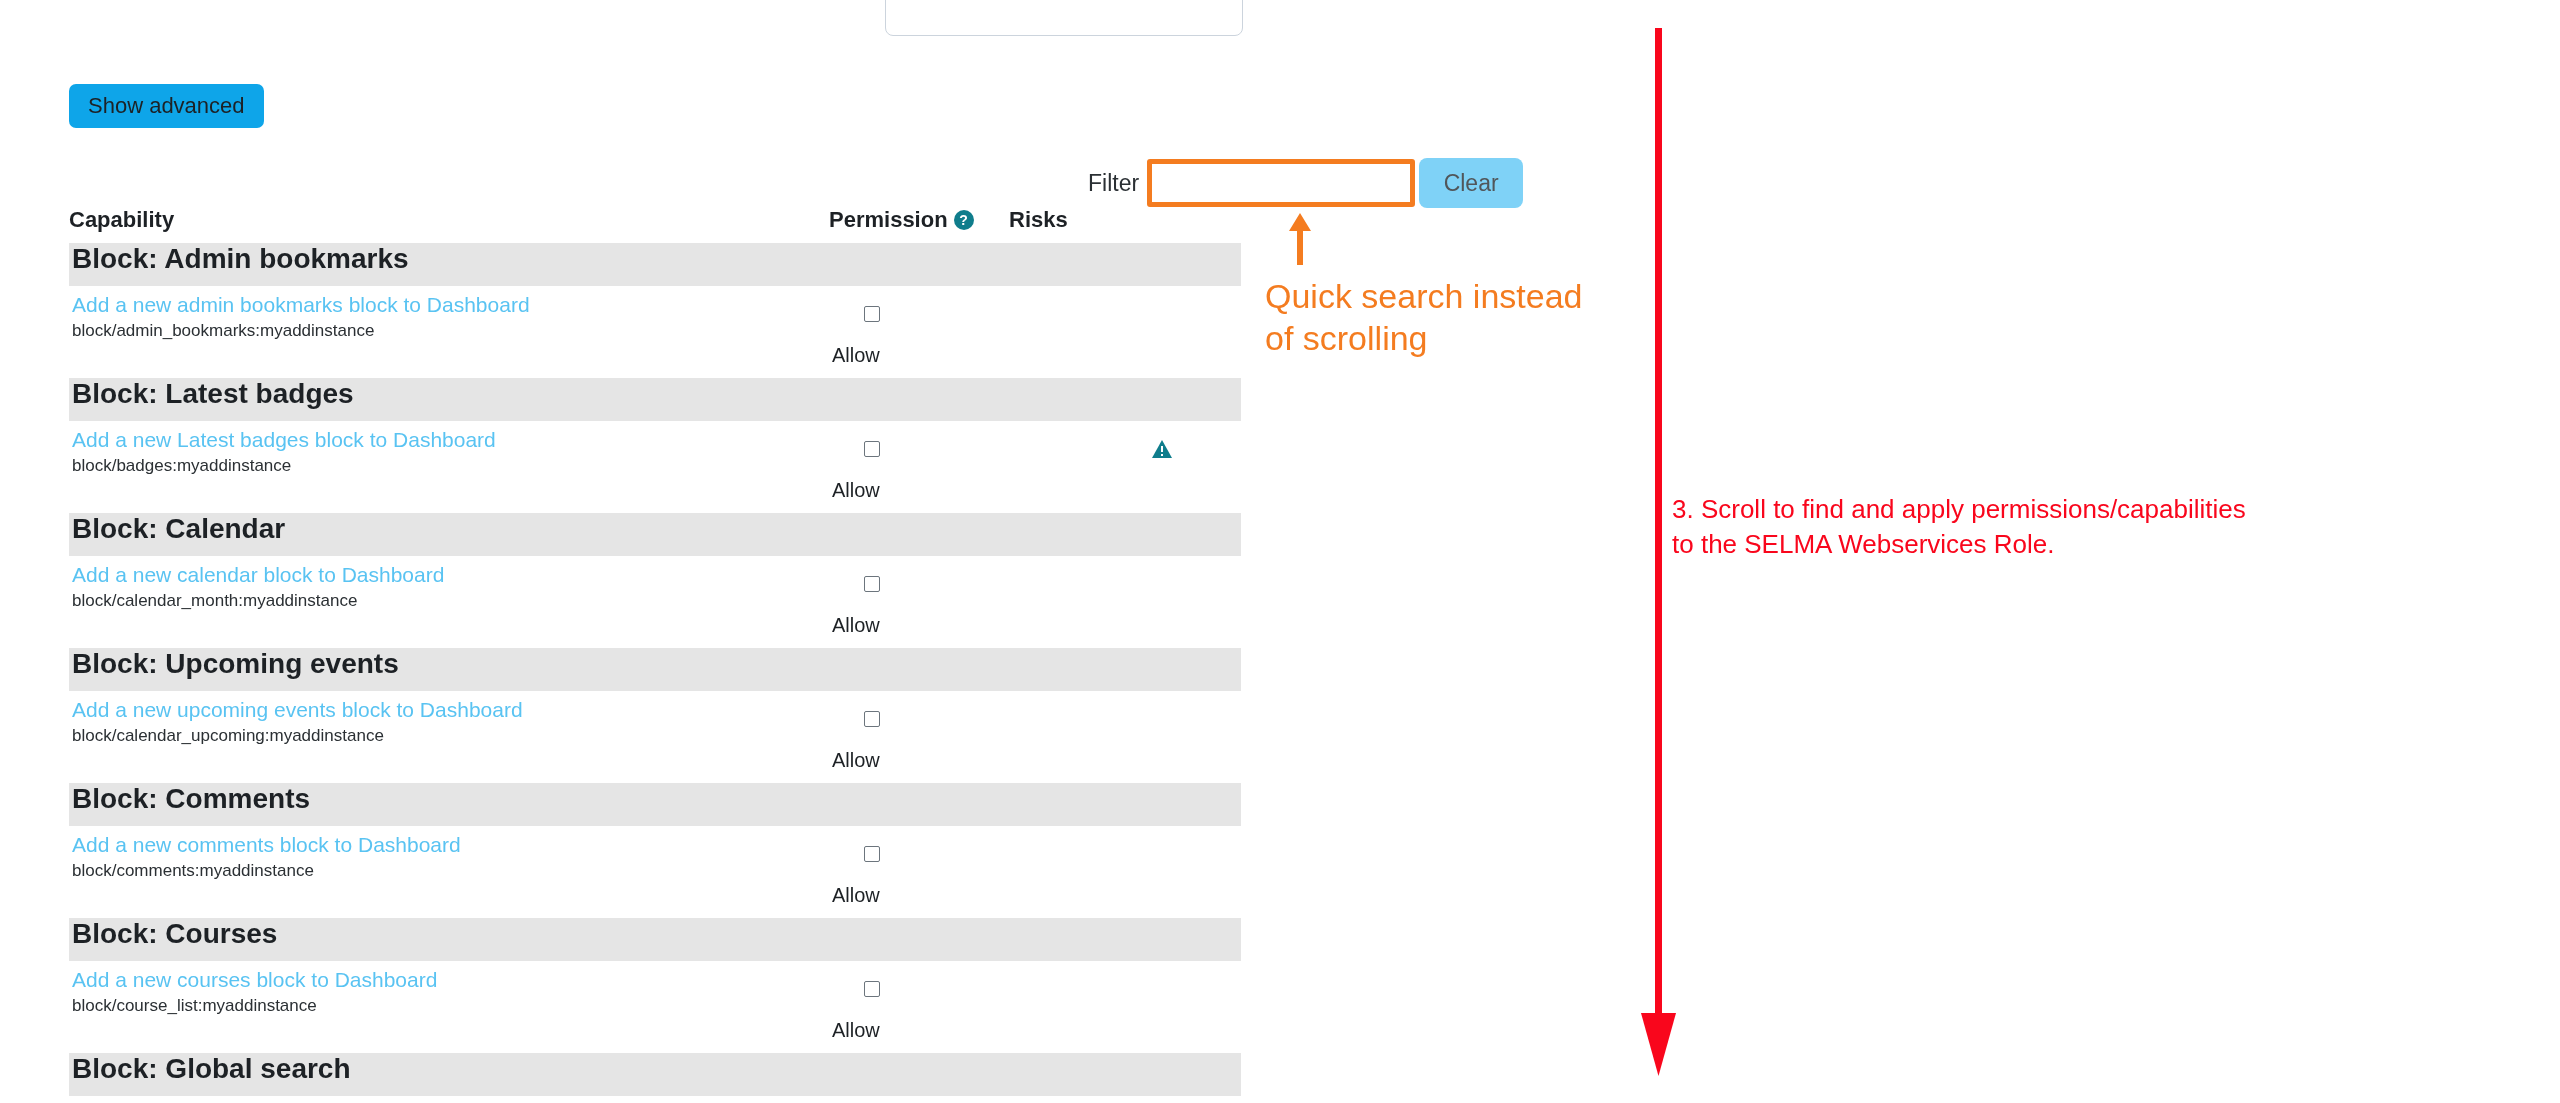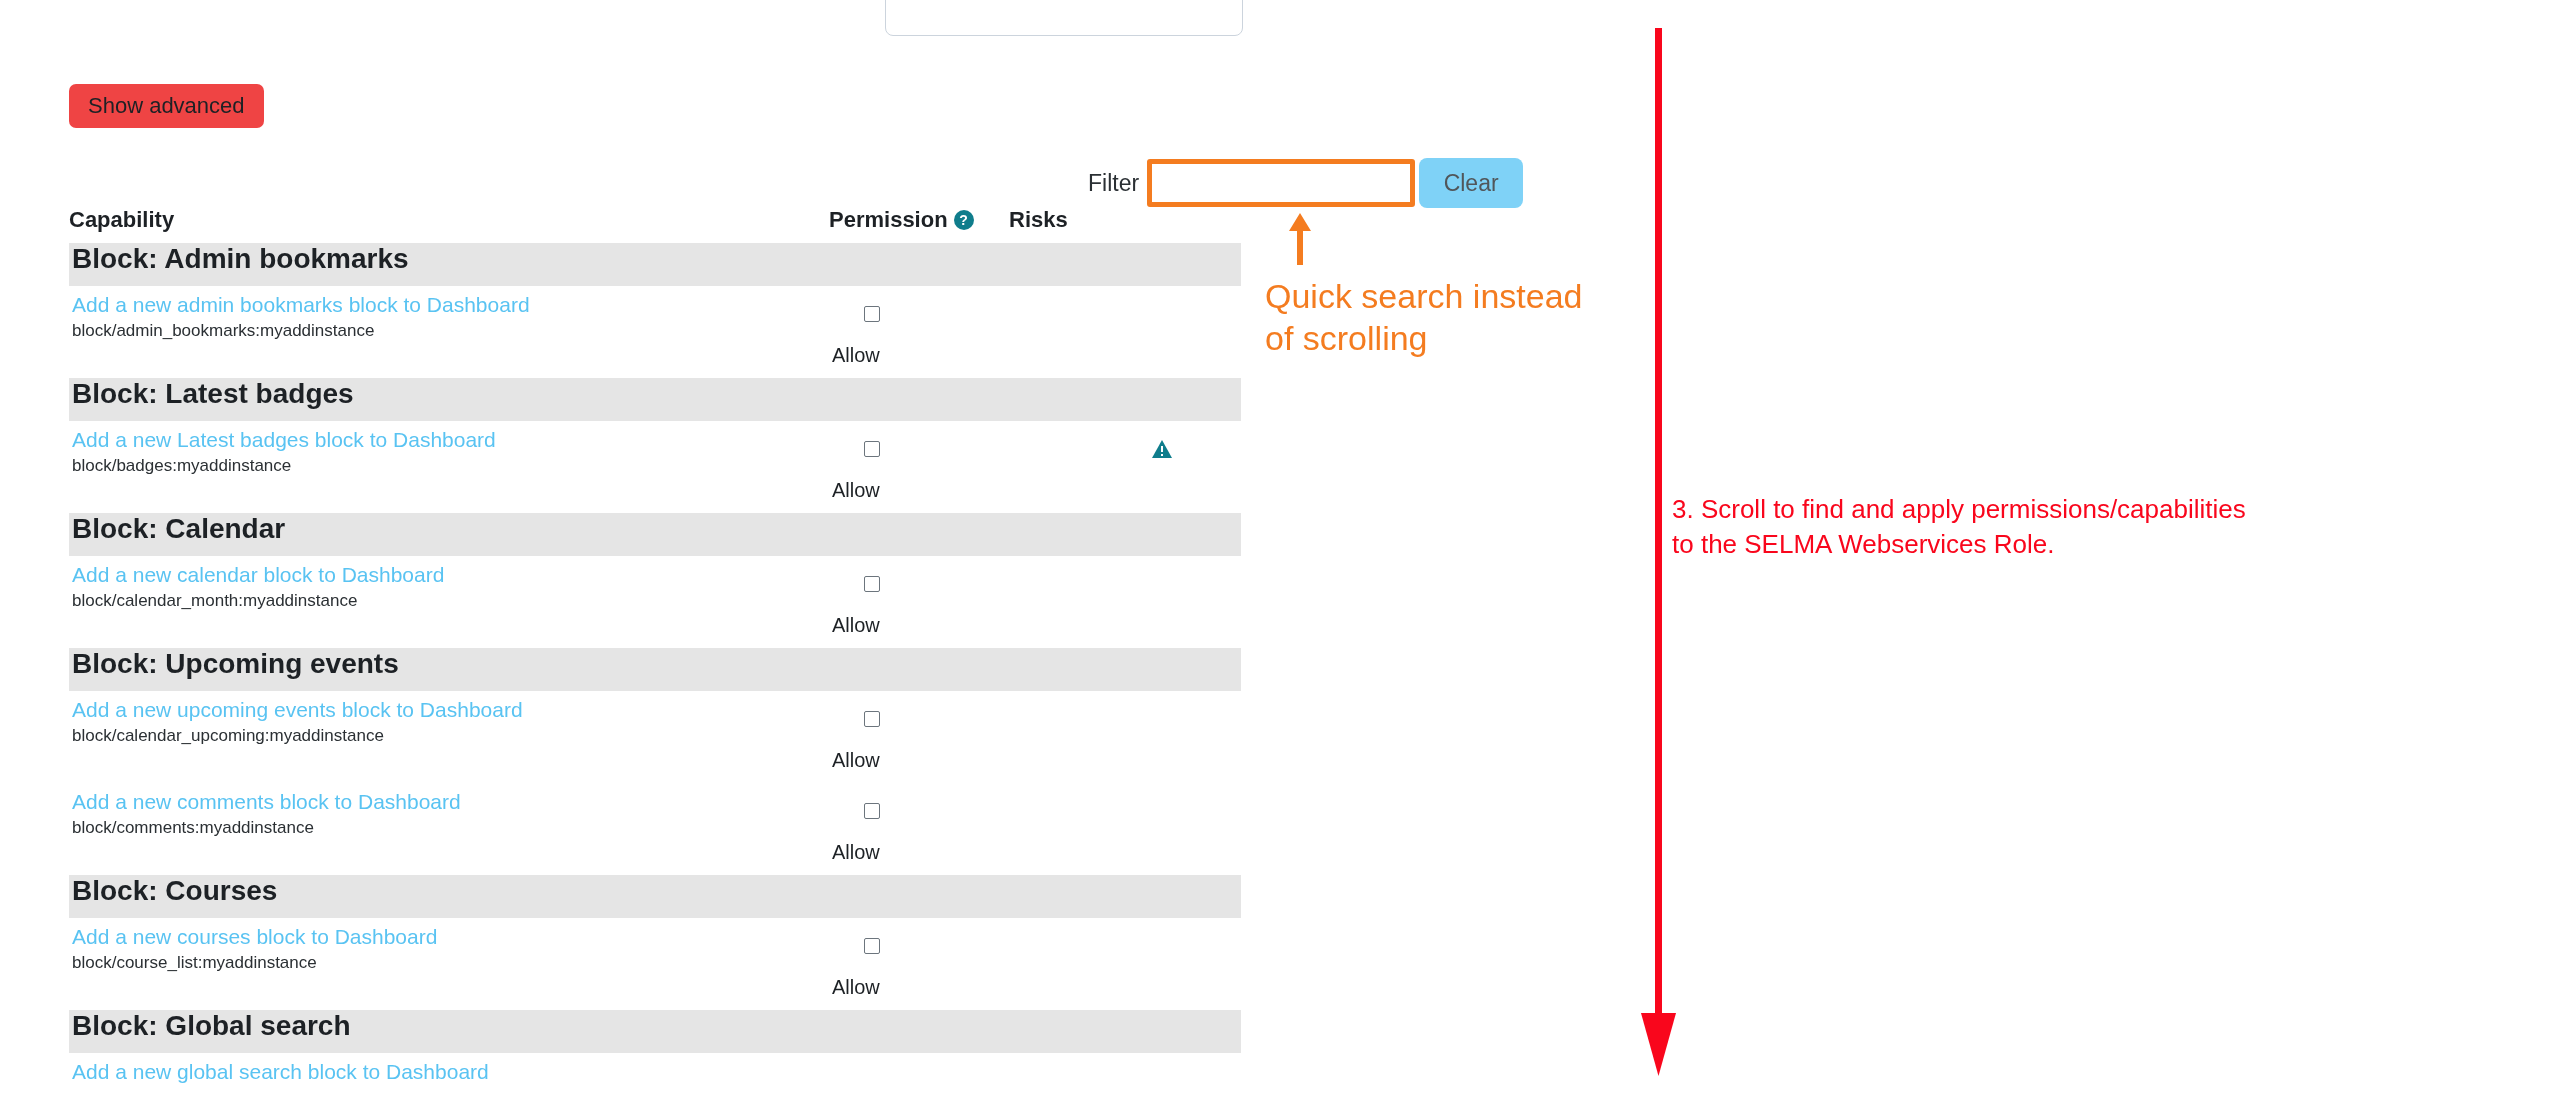--- a/index.html
+++ b/index.html
@@ -29,21 +29,21 @@
     background: #ffffff;
     box-sizing: border-box;
   }
 
   
   .show-advanced {
     position: absolute;
     left: 69px;
     top: 84px;
     padding: 11px 19px;
-    background: #ef4444;
+    background: #0ea5e9;
     color: #1d2125;
     border: none;
     border-radius: 7px;
     font-family: "Liberation Sans", sans-serif;
     font-size: 22px;
     line-height: 1;
     cursor: pointer;
   }
 
   
@@ -329,20 +329,23 @@
         <td>
           <a class="cap-link">Add a new upcoming events block to Dashboard</a>
           <span class="cap-code">block/calendar_upcoming:myaddinstance</span>
         </td>
         <td class="perm-cell"><span class="perm-box">
             <span class="cb"></span>
             <span class="perm-label">Allow</span>
           </span></td>
         <td class="risk-cell"></td>
       </tr>
+      <tr class="group-row">
+        <td colspan="3">Block: Comments</td>
+      </tr>
       <tr class="cap-row">
         <td>
           <a class="cap-link">Add a new comments block to Dashboard</a>
           <span class="cap-code">block/comments:myaddinstance</span>
         </td>
         <td class="perm-cell"><span class="perm-box">
             <span class="cb"></span>
             <span class="perm-label">Allow</span>
           </span></td>
         <td class="risk-cell"></td>

